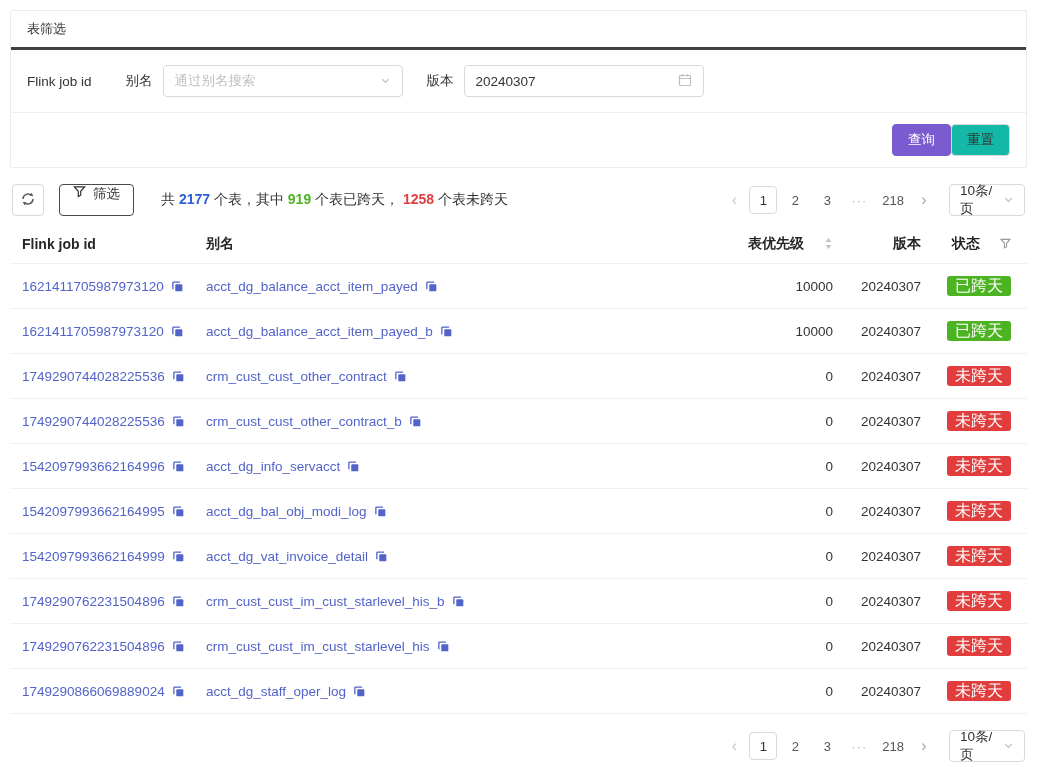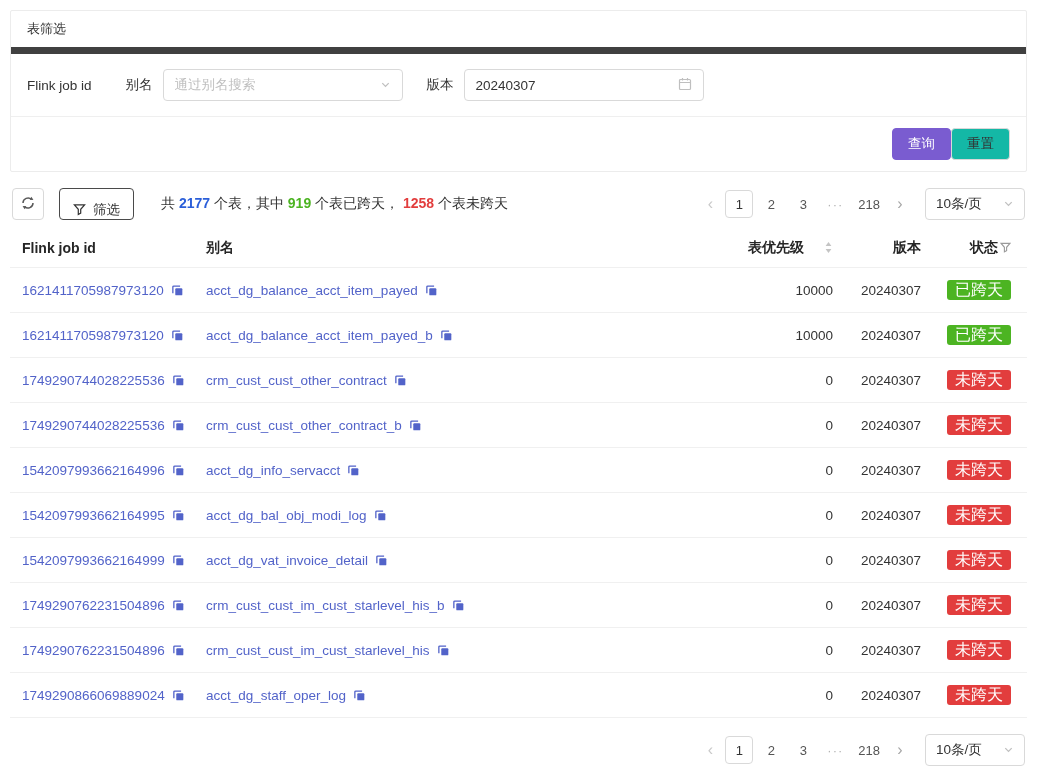--- a/index.html
+++ b/index.html
@@ -2,70 +2,70 @@
 <html style="--primary: #7a5cd0; --link: #5263c9; --info: #2b5fd9; --success: #4cb422; --error: #e23d3d;"><head>
 <meta charset="utf-8">
 <style>
   *{box-sizing:border-box;margin:0;padding:0}
   html,body{width:1037px;height:767px;overflow:hidden;background:#fff;
     font-family:"Liberation Sans","DejaVu Sans",sans-serif;color:#333;font-size:14px}
   .page{padding:10px;width:1037px}
 
   
   .card{border:1px solid #ececec;border-radius:2px;background:#fff}
-  .card-title{padding:9px 16px;border-bottom:7px solid #404040;font-size:13px;color:#333}
+  .card-title{padding:9px 16px;border-bottom:3px solid #404040;font-size:13px;color:#333}
   .filter-row{display:flex;align-items:center;padding:15px 16px;border-bottom:1px solid #efefef}
   .field{display:flex;align-items:center}
   .field + .field{margin-left:24px}
   .field-label{font-size:13.5px;color:#333;white-space:nowrap;margin-right:10px}
   .select,.date-input{width:240px;height:32px;border:1px solid #d9d9d9;border-radius:4px;
     display:flex;align-items:center;justify-content:space-between;padding:0 11px;background:#fff;cursor:pointer}
   .placeholder{color:#bfbfbf;font-size:13.5px;overflow:hidden;white-space:nowrap}
   .date-value{font-size:13.5px;color:#333}
   .action-row{display:flex;justify-content:flex-end;align-items:center;padding:11px 16px;}
   .btn{height:32px;padding:0 15px;border:1px solid #d9d9d9;background:#14b8a6;border-radius:4px;
     font-size:13.5px;color:#333;cursor:pointer;font-family:inherit}
   .btn.primary{background:var(--primary);border-color:var(--primary);color:#fff}
 
   
   .toolbar{display:flex;align-items:center;margin:16px 2px 6px 2px}
   .icon-btn{width:32px;height:32px;border:1px solid #d9d9d9;border-radius:4px;background:#fff;
     display:flex;align-items:center;justify-content:center;cursor:pointer;flex:none}
-  .filter-btn{display:flex;align-items:flex-end;gap:7px;height:32px;padding:0 13px;margin-left:15px;
+  .filter-btn{display:flex;align-items:flex-start;gap:7px;height:32px;padding:0 13px;margin-left:15px;
     border:1px solid #4a4a4a;border-radius:4px;background:#fff;font-size:13.5px;color:#333;cursor:pointer}
   .summary{margin-left:27px;font-size:14px;color:#333;white-space:nowrap}
   .summary b{font-weight:700}
   .c-blue{color:var(--info)}
   .c-green{color:var(--success)}
   .c-red{color:var(--error)}
 
   
   .pg-zone{display:flex;align-items:center;margin-left:auto}
   .pagination{display:flex;align-items:center}
   .pg-chevron{min-width:26px;height:28px;display:flex;align-items:center;justify-content:center;
     font-size:16px;color:#c9c9c9;cursor:pointer;user-select:none}
   .pg-chevron.next{color:#a6a6a6}
   .pg-item{min-width:28px;height:28px;margin:0 2px;border-radius:4px;display:flex;align-items:center;
     justify-content:center;font-size:13px;color:#555;cursor:pointer;border:1px solid transparent;padding:0 4px}
   .pg-item.active{border-color:#d9d9d9;color:#333;background:#fff}
   .pg-item.ell{color:#b3b3b3;cursor:default;letter-spacing:1px}
-  .size-select{width:100px;height:32px;margin-left:12px;border:1px solid #d9d9d9;border-radius:4px;
+  .size-select{width:76px;height:32px;margin-left:12px;border:1px solid #d9d9d9;border-radius:4px;
     display:flex;align-items:center;justify-content:space-between;padding:0 10px;background:#fff;
     font-size:13.5px;color:#333;cursor:pointer;flex:none}
 
   
   .table{margin-top:8px}
   .trow{display:flex;align-items:center;border-bottom:1px solid #f0f0f0}
   .thead{height:40px;font-weight:700;font-size:14px;color:#262626}
   .tbody-row{height:45px;font-size:13.5px}
   .col-jobid{width:196px;padding-left:12px;display:flex;align-items:center}
   .col-alias{flex:1;display:flex;align-items:center}
   .col-priority{width:150px;display:flex;align-items:center;justify-content:flex-end;gap:20px}
   .col-version{width:88px;display:flex;align-items:center;justify-content:flex-end}
-  .col-status{width:106px;display:flex;align-items:center;justify-content:flex-end;gap:2px;padding-right:16px}
+  .col-status{width:106px;display:flex;align-items:center;justify-content:flex-end;gap:20px;padding-right:16px}
   a.cell-link{color:var(--link);text-decoration:none;cursor:pointer}
   .copy-icon{margin-left:7px;display:inline-flex;cursor:pointer;flex:none}
   .badge{display:inline-block;padding:2px 8px;border-radius:3px;color:#fff;font-size:16px;line-height:16px;white-space:nowrap}
   .badge.success{background:var(--success)}
   .badge.error{background:var(--error)}
   .sort-icon,.col-funnel-icon{display:inline-flex;cursor:pointer}
 
   .footer{display:flex;align-items:center;justify-content:flex-end;margin-top:16px;padding-right:2px}
 </style>
 </head>

